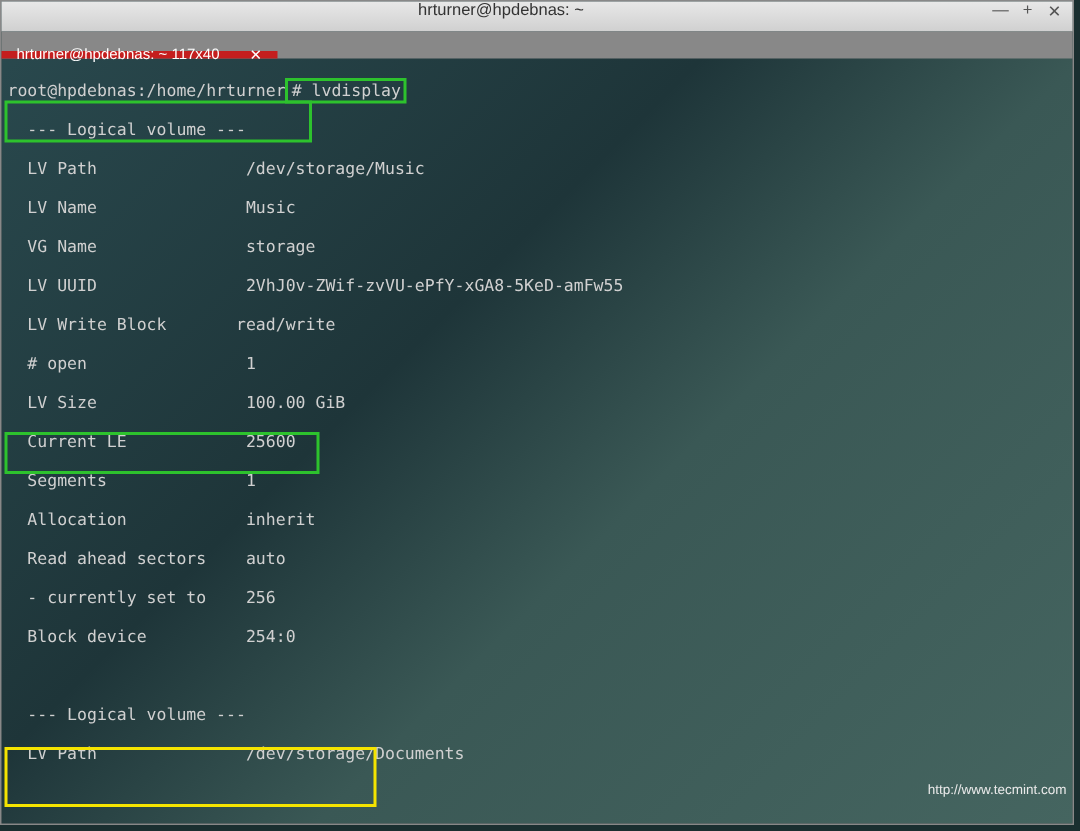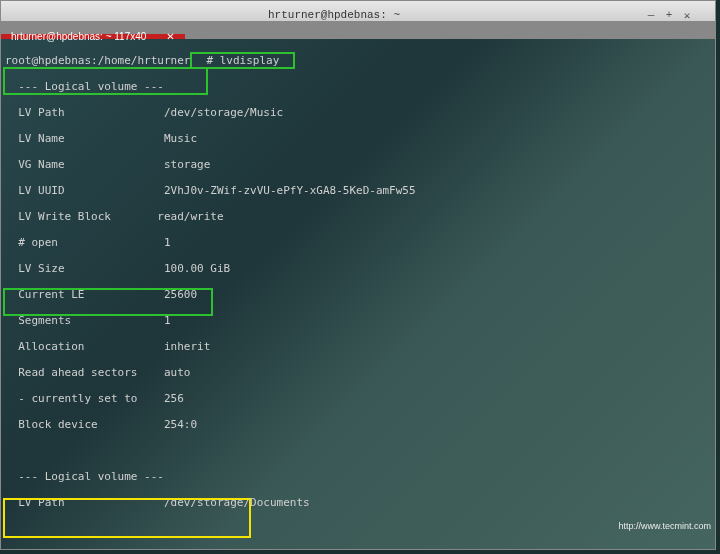--- a/index.html
+++ b/index.html
@@ -1,27 +1,27 @@
 <!DOCTYPE html>
 <html><head>
   <meta charset="utf-8">
   <style>
     * { margin: 0; padding: 0; box-sizing: border-box; }
     body { width: 720px; height: 554px; font-family: monospace; font-size: 11px; background: #1a2f30; overflow: hidden; position: relative; }
     .window { width: 716px; height: 550px; border: 1px solid #888; background: linear-gradient(135deg, #2a4a4f 0%, #1e3539 40%, #3a5855 60%, #456560 100%); position: relative; }
-    .titlebar { height: 20px; background: linear-gradient(#e8e8e8, #d0d0d0); display: flex; align-items: flex-end; padding: 0 22px; font-family: Liberation Mono, monospace; font-size: 11px; color: #333; }
+    .titlebar { height: 20px; background: linear-gradient(#e8e8e8, #d0d0d0); display: flex; align-items: flex-start; padding: 0 6px; font-family: Liberation Sans, sans-serif; font-size: 11px; color: #333; }
     .titlebar-title { flex: 1; text-align: center; }
     .titlebar-buttons { display: flex; gap: 6px; }
     .titlebar-btn { width: 12px; height: 12px; display: flex; align-items: center; justify-content: center; color: #555; cursor: pointer; }
     .tabbar { height: 18px; background: #888; display: flex; align-items: stretch; }
     .tab { background: #c41e1e; color: #fff; padding: 2px 10px; font-family: sans-serif; font-size: 10px; display: flex; align-items: center; gap: 20px; margin-top: 13px; }
     .tab-close { cursor: pointer; }
     .terminal { color: #d0d0d0; padding: 2px 4px; line-height: 13px; white-space: pre; position: relative; }
     .terminal-line { display: block; }
-    .hl-green { border: 2px solid #2dc22d; display: inline-block; padding: 0 14px; margin: -2px 0; }
+    .hl-green { border: 2px solid #2dc22d; display: inline-block; padding: 0 2px; margin: -2px 0; }
     .green-box { border: 2px solid #2dc22d; position: absolute; pointer-events: none; }
     .yellow-box { border: 2px solid #f5e400; position: absolute; pointer-events: none; }
     .watermark { position: absolute; bottom: 18px; right: 4px; font-family: sans-serif; font-size: 9px; color: #eaeaea; }
   </style>
 </head>
 <body>
 
 <div class="window">
   <div class="titlebar">
     <span class="titlebar-title">hrturner@hpdebnas: ~</span>

